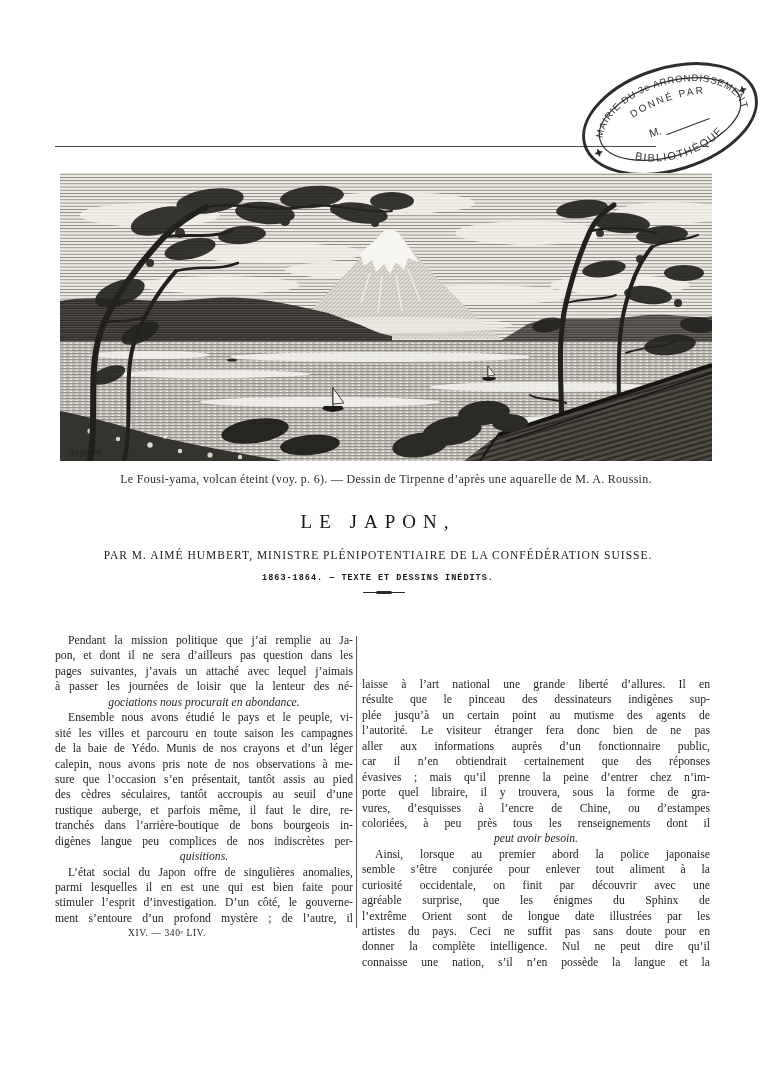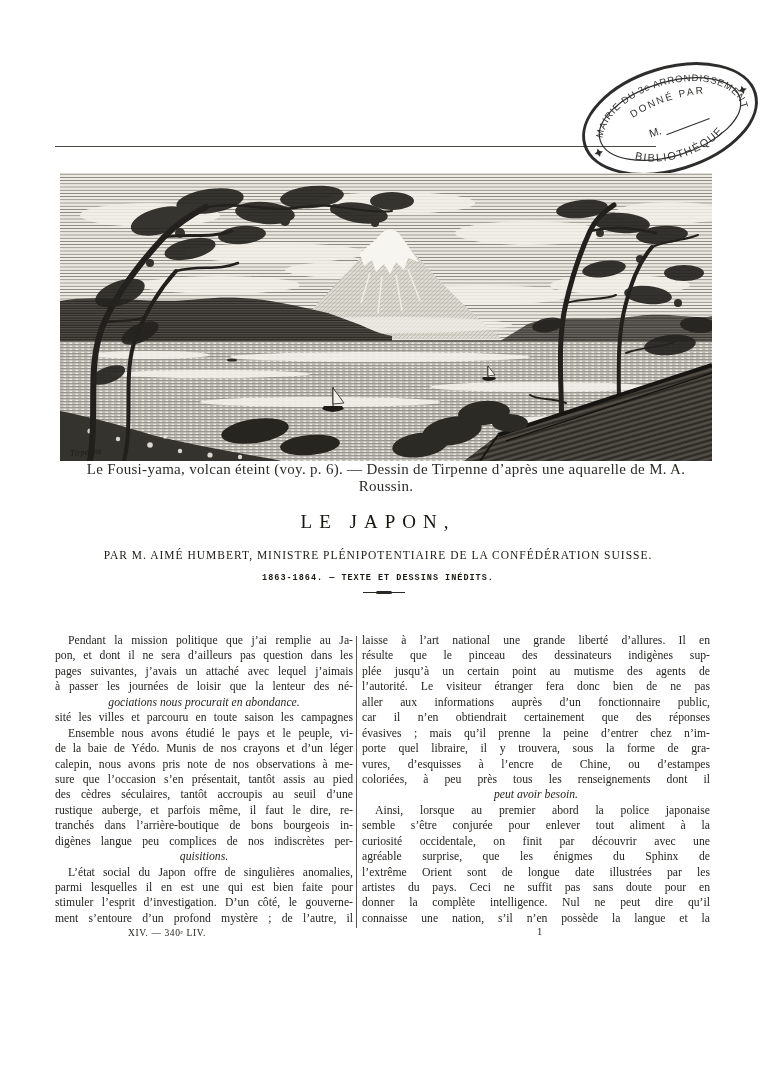--- a/index.html
+++ b/index.html
@@ -10,33 +10,33 @@
   
   .masthead { position:absolute; top:22px; left:0; width:690px; text-align:center; }
   .masthead h1 { margin:0; font-size:50px; line-height:1.05; font-weight:700; letter-spacing:3px; color:#14130f; transform:scaleY(1.04); }
   .masthead .subtitle { margin-top:12px; font-size:15px; font-weight:700; letter-spacing:1.6px; color:#17160f; }
   .head-rule { position:absolute; top:146px; left:55px; width:601px; border-top:1.3px solid #4a4843; }
   
   .stamp { position:absolute; top:52px; left:574px; width:192px; height:138px; opacity:.93; }
   
   .engraving { position:absolute; top:173px; left:60px; width:652px; margin:0; }
   .engraving svg { display:block; }
-  .caption { margin-top:0; text-align:center; font-size:15px; letter-spacing:.3px; color:#2c2b27; }
+  .caption { margin-top:11px; text-align:center; font-size:12px; letter-spacing:.3px; color:#2c2b27; }
   
   .article-head { position:absolute; top:511px; left:47px; width:662px; text-align:center; }
   .article-title { font-size:19px; letter-spacing:7px; color:#16150f; }
   .article-byline { margin-top:16px; font-size:11.5px; letter-spacing:1px; color:#1b1a14; }
   .article-dateline { margin-top:12px; font-size:8.5px; font-weight:700; letter-spacing:1px; color:#1b1a14;font-family:Liberation Mono, monospace; }
   .ornament { position:absolute; top:592px; left:363px; width:42px; border-top:1.2px solid #2a2925; }
   .ornament .core { position:absolute; top:-2.5px; left:13px; width:16px; height:3.6px; background:#2a2925; border-radius:2px; }
   .section-heading { position:absolute; top:604px; left:55px; width:657px; text-align:center; font-size:10.5px; color:#23221d; }
   
   .col { position:absolute; top:633px; height:296px; overflow:hidden; }
   .col-left  { left:55px;  width:298px; }
-  .col-right { left:362px; width:348px; }
+  .col-right { left:362px; width:348px;margin-top:44px; }
   .col-rule { position:absolute; top:636px; left:356px; height:292px; border-left:1px solid #57554f; }
   .bline { height:15.45px; line-height:15.45px; overflow:hidden; text-align:justify; font-size:11.7px; color:#211f1b; }
   .bline::after { content:""; display:inline-block; width:100%; height:0; }
   .bline.pend { text-align:center;font-style:italic; }
   .bline.pend::after { content:none; }
   .bline.indent { text-indent:13px; }
   
   .footer-sig { position:absolute; top:928px; left:128px; font-size:9.5px; letter-spacing:.6px; color:#26251f; }
   .page-num  { position:absolute; top:926px; left:537px; font-size:10.5px; color:#26251f; }
 </style>
@@ -245,22 +245,22 @@
   <div class="ornament">
       <span class="core"></span>
     </div>
 
   <div class="col col-left" id="col-left">
       <div class="bline indent">Pendant la mission politique que j’ai remplie au Ja-</div>
       <div class="bline">pon, et dont il ne sera d’ailleurs pas question dans les</div>
       <div class="bline">pages suivantes, j’avais un attaché avec lequel j’aimais</div>
       <div class="bline">à passer les journées de loisir que la lenteur des né-</div>
       <div class="bline pend">gociations nous procurait en abondance.</div>
+      <div class="bline indent">Ensemble nous avons étudié le pays et le peuple, vi-</div>
       <div class="bline">sité les villes et parcouru en toute saison les campagnes</div>
-      <div class="bline indent">Ensemble nous avons étudié le pays et le peuple, vi-</div>
       <div class="bline">de la baie de Yédo. Munis de nos crayons et d’un léger</div>
       <div class="bline">calepin, nous avons pris note de nos observations à me-</div>
       <div class="bline">sure que l’occasion s’en présentait, tantôt assis au pied</div>
       <div class="bline">des cèdres séculaires, tantôt accroupis au seuil d’une</div>
       <div class="bline">rustique auberge, et parfois même, il faut le dire, re-</div>
       <div class="bline">tranchés dans l’arrière-boutique de bons bourgeois in-</div>
       <div class="bline">digènes langue peu complices de nos indiscrètes per-</div>
       <div class="bline pend">quisitions.</div>
       <div class="bline indent">L’état social du Japon offre de singulières anomalies,</div>
       <div class="bline">parmi lesquelles il en est une qui est bien faite pour</div>

